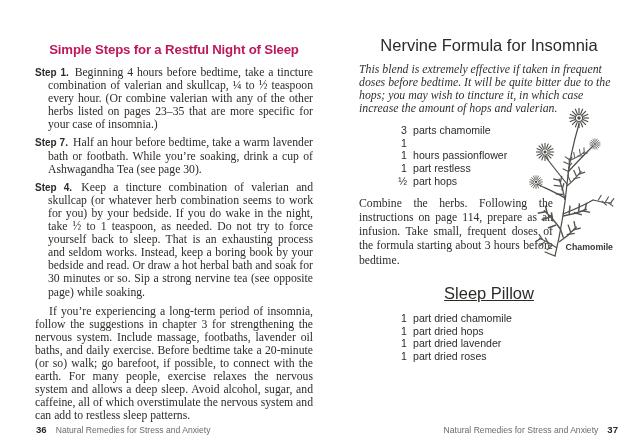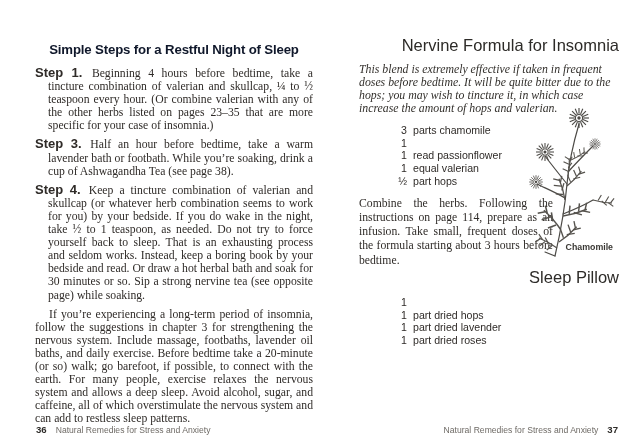--- a/index.html
+++ b/index.html
@@ -8,42 +8,42 @@
     overflow:hidden; font-family:"Liberation Serif", serif; color:#2f2b28;
   }
   .page { position:absolute; top:0; height:448px; }
   .page-left  { left:35px;  width:278px; }
   .page-right { left:359px; width:260px; }
 
   
   .left-heading {
     font-family:"Liberation Sans", sans-serif; font-weight:bold;
     font-size:13.2px; letter-spacing:-0.15px; text-align:center;
-    color:#0f172a; margin:42px 0 9px 0;
+    color:#be185d; margin:42px 0 9px 0;
   }
   .step {
     font-size:11.7px; line-height:13.1px; text-align:justify;
     padding-left:13px; text-indent:-13px; margin:0 0 5px 0;
   }
   .step-label {
     font-family:"Liberation Sans", sans-serif; font-weight:bold;
-    font-size:13px; margin-right:2px;
+    font-size:10px; margin-right:2px;
   }
   .closing {
     font-size:11.7px; line-height:13.1px; text-align:justify;
     text-indent:14px; margin:6px 0 0 0;
   }
 
   
   .recipe-heading {
     font-family:"Liberation Sans", sans-serif; font-weight:normal;
-    font-size:16.5px; color:#2d2b28; text-align:right; margin:0;
+    font-size:16.5px; color:#2d2b28; text-align:center; margin:0;
   }
   .rh1 { margin-top:36px; }
-  .rh2 { margin-top:0; }
+  .rh2 { margin-top:16px;text-decoration:underline; }
   .recipe-intro {
     font-style:italic; font-size:11.8px; line-height:13px;
     color:#33302c; margin:8px 0 0 0;
   }
   .ing-list {
     font-family:"Liberation Sans", sans-serif; font-size:10.6px;
     color:#2f2b28; margin:9px 0 0 24px;
   }
   .ing-row { display:flex; line-height:12.7px; }
   .ing-qty { width:24px; text-align:right; flex:none; margin-right:6px; }
@@ -73,22 +73,22 @@
 <div class="spread">
 
   <div class="page page-left">
     <h2 class="left-heading">Simple Steps for a Restful Night of Sleep</h2>
 
     <p class="step">
       <span class="step-label">Step 1.</span>
       <span>Beginning 4 hours before bedtime, take a tincture combination of valerian and skullcap, ¼ to ½ teaspoon every hour. (Or combine valerian with any of the other herbs listed on pages 23–35 that are more specific for your case of insomnia.)</span>
     </p>
     <p class="step">
-      <span class="step-label">Step 3.</span>
-      <span>Half an hour before bedtime, take a warm lavender bath or footbath. While you’re soaking, drink a cup of Ashwagandha Tea (see page 38).</span>
+      <span class="step-label">Step 7.</span>
+      <span>Half an hour before bedtime, take a warm lavender bath or footbath. While you’re soaking, drink a cup of Ashwagandha Tea (see page 30).</span>
     </p>
     <p class="step">
       <span class="step-label">Step 4.</span>
       <span>Keep a tincture combination of valerian and skullcap (or whatever herb combination seems to work for you) by your bedside. If you do wake in the night, take ½ to 1 teaspoon, as needed. Do not try to force yourself back to sleep. That is an exhausting process and seldom works. Instead, keep a boring book by your bedside and read. Or draw a hot herbal bath and soak for 30 minutes or so. Sip a strong nervine tea (see opposite page) while soaking.</span>
     </p>
 
     <p class="closing">If you’re experiencing a long-term period of insomnia, follow the suggestions in chapter 3 for strengthening the nervous system. Include massage, footbaths, lavender oil baths, and daily exercise. Before bedtime take a 20-minute (or so) walk; go barefoot, if possible, to connect with the earth. For many people, exercise relaxes the nervous system and allows a deep sleep. Avoid alcohol, sugar, and caffeine, all of which overstimulate the nervous system and can add to restless sleep patterns.</p>
 
     <div class="footer footer-left">
       <span class="page-num">36</span>
@@ -103,25 +103,25 @@
     <div class="ing-list">
       <div class="ing-row">
         <span class="ing-qty">3</span>
         <span class="ing-item">parts chamomile</span>
       </div>
       <div class="ing-row">
         <span class="ing-qty">1</span>
       </div>
       <div class="ing-row">
         <span class="ing-qty">1</span>
-        <span class="ing-item">read passionflower</span>
-      </div>
-      <div class="ing-row">
-        <span class="ing-qty">1</span>
-        <span class="ing-item">equal valerian</span>
+        <span class="ing-item">hours passionflower</span>
+      </div>
+      <div class="ing-row">
+        <span class="ing-qty">1</span>
+        <span class="ing-item">part restless</span>
       </div>
       <div class="ing-row">
         <span class="ing-qty">½</span>
         <span class="ing-item">part hops</span>
       </div>
     </div>
 
     <p class="instructions narrow">Combine the herbs. Following the instructions on page 114, prepare as an infusion. Take small, frequent doses of the formula starting about 3 hours before bedtime.</p>
 
     <div class="illustration">
@@ -181,20 +181,21 @@
         <use href="#frond" transform="translate(36,146) scale(1.5) rotate(-80)"></use>
       </svg>
       <span class="illo-caption">Chamomile</span>
     </div>
 
     <h1 class="recipe-heading rh2">Sleep Pillow</h1>
 
     <div class="ing-list">
       <div class="ing-row">
         <span class="ing-qty">1</span>
+        <span class="ing-item">part dried chamomile</span>
       </div>
       <div class="ing-row">
         <span class="ing-qty">1</span>
         <span class="ing-item">part dried hops</span>
       </div>
       <div class="ing-row">
         <span class="ing-qty">1</span>
         <span class="ing-item">part dried lavender</span>
       </div>
       <div class="ing-row">

